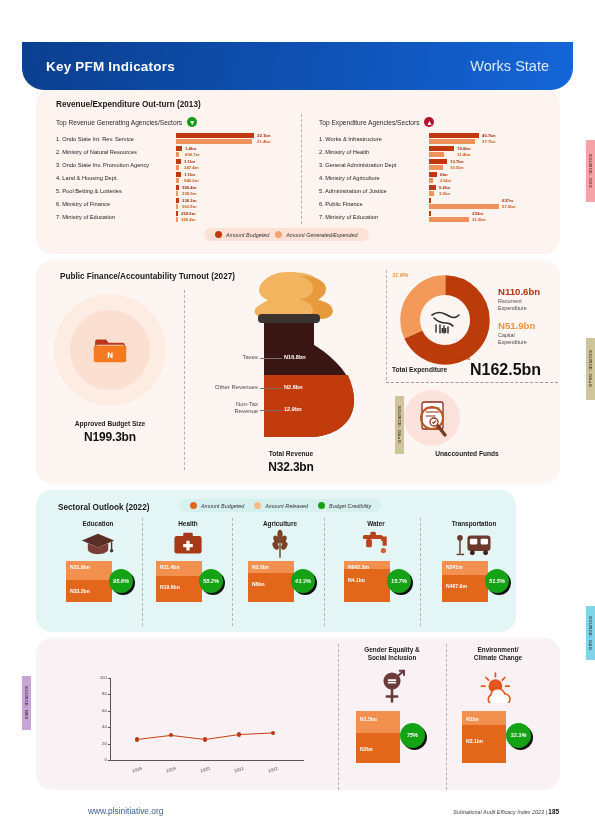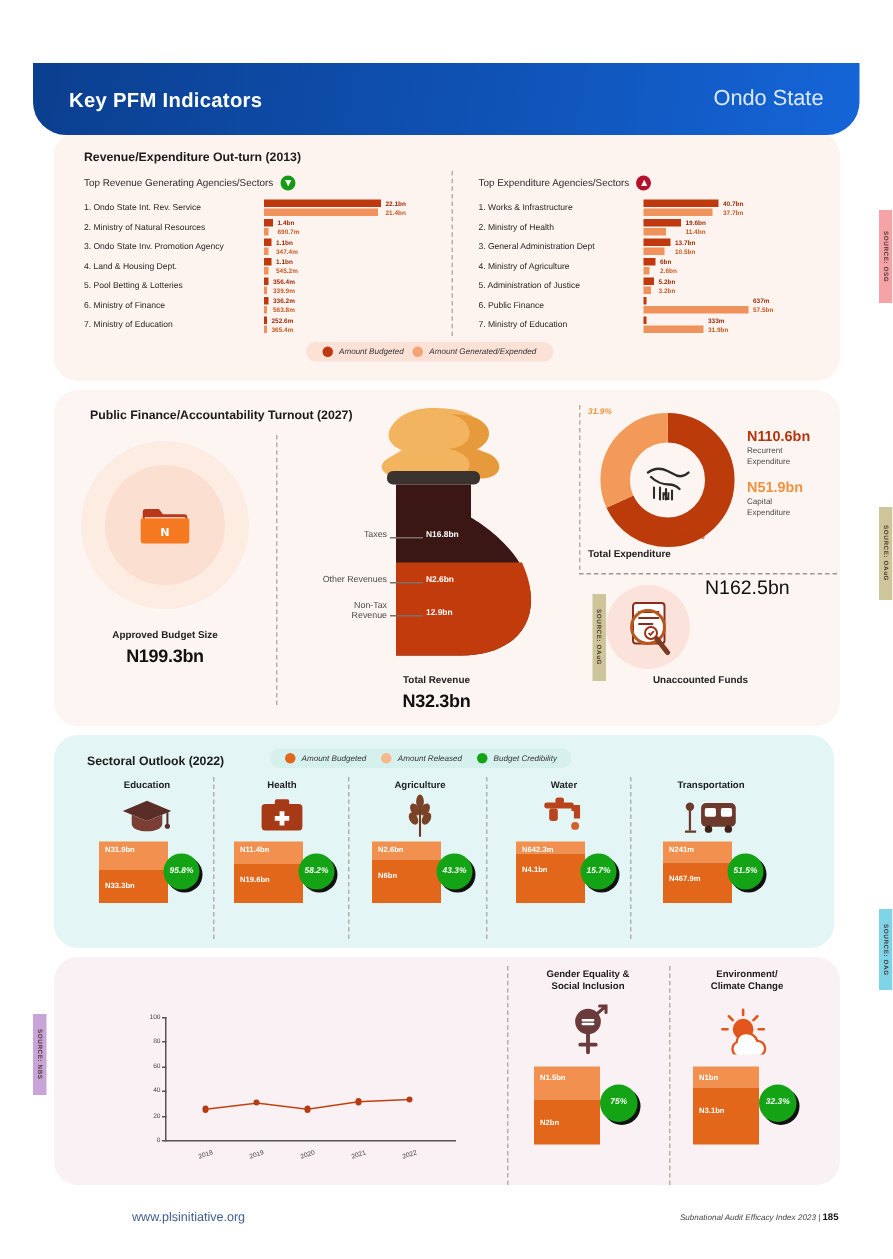--- a/index.html
+++ b/index.html
@@ -20,21 +20,21 @@
     padding: 0 24px;
     z-index: 5;
   }
   .header-title { color:#fff; font-size:13.5px; font-weight:bold; letter-spacing:.2px; }
   .header-state { color:#dce9fb; font-size:14.5px; font-weight:400; }
 
   
   .panel { position:absolute; border-radius:16px; }
   .panel-rev { left:36px; top:88px; width:524px; height:166px; background:#fdf3ef; }
   .panel-pf  { left:36px; top:260px; width:524px; height:224px; background:#fdf5f2; }
-  .panel-sec { left:36px; top:490px; width:520px; height:142px; background:#e3f6f5; }
+  .panel-sec { left:36px; top:490px; width:480px; height:142px; background:#e3f6f5; }
   .panel-igr { left:36px; top:638px; width:524px; height:152px; background:#faf1f4; }
   .panel-sec2{ left:36px; top:638px; width:524px; height:152px; background:transparent; }
 
   .sec-title { font-size:8.2px; font-weight:bold; color:#1b1b1b; }
   .sub-lbl { font-size:6.6px; color:#2b2b2b; }
 
   
   .barlist { position:absolute; }
   .bar-row { position:relative; height:13px; display:flex; align-items:center; }
   .bar-name { font-size:5.7px; color:#1f1f1f; white-space:nowrap; }
@@ -110,21 +110,21 @@
   .footer-right { position:absolute; right:36px; top:808px; font-size:5.4px; color:#444; font-style:italic; }
   .footer-right b { font-style:normal; font-size:6.4px; color:#111; }
 </style>
 </head>
 <body>
 
 <div class="page">
 
   <div class="header">
     <div class="header-title">Key PFM Indicators</div>
-    <div class="header-state">Ondo State</div>
+    <div class="header-state">Works State</div>
   </div>
 
   <div class="panel panel-rev">
     <div class="sec-title" style="position:absolute;left:20px;top:12px;">Revenue/Expenditure Out-turn (2013)</div>
 
     <div style="position:absolute;left:20px;top:29px;display:flex;align-items:center;gap:5px;">
       <span class="sub-lbl">Top Revenue Generating Agencies/Sectors</span>
       <span style="width:10px;height:10px;border-radius:50%;background:#149b14;display:inline-flex;align-items:center;justify-content:center;color:#fff;font-size:7px;line-height:1;">▼</span>
     </div>
 
@@ -334,21 +334,21 @@
     <div class="pct-lbl" style="position:absolute;left:418px;top:95px;color:#bc3b0b;">68.1%</div>
 
     <div class="donut-txt-a" style="position:absolute;left:462px;top:26px;">N110.6bn</div>
     <div class="donut-sub" style="position:absolute;left:462px;top:38px;white-space:pre-line;">Recurrent
 Expenditure</div>
     <div class="donut-txt-b" style="position:absolute;left:462px;top:60px;">N51.9bn</div>
     <div class="donut-sub" style="position:absolute;left:462px;top:72px;white-space:pre-line;">Capital
 Expenditure</div>
 
     <div style="position:absolute;left:356px;top:106px;font-size:6.6px;font-weight:bold;color:#1c1c1c;">Total Expenditure</div>
-    <div style="position:absolute;left:434px;top:101px;font-size:13px;font-weight:normal;color:#111;margin-top:23px;">N162.5bn</div>
+    <div style="position:absolute;left:434px;top:101px;font-size:16px;font-weight:bold;color:#111;">N162.5bn</div>
 
     <div class="circle-glow" style="left:368px;top:130px;width:56px;height:56px;background:#fbe2da;"></div>
     <svg style="position:absolute;left:380px;top:140px;width:34px;height:38px;" viewBox="0 0 34 38">
       <rect x="6" y="2" width="21" height="27" rx="2" fill="#fff" stroke="#8a2b1c" stroke-width="1.3"></rect>
       <path d="M10 8 h13 M10 12 h13 M10 16 h9" stroke="#8a2b1c" stroke-width="1.2" stroke-linecap="round"></path>
       <circle cx="18" cy="22" r="4" fill="none" stroke="#9a3018" stroke-width="1.3"></circle>
       <path d="M16.4 22 l1.2 1.3 l2.3 -2.6" stroke="#9a3018" stroke-width="1.2" fill="none"></path>
       <circle cx="16" cy="18" r="11" fill="none" stroke="#b8581f" stroke-width="2"></circle>
       <line x1="22" y1="26" x2="29" y2="35" stroke="#7a3b22" stroke-width="3.4" stroke-linecap="round"></line>
     </svg>

